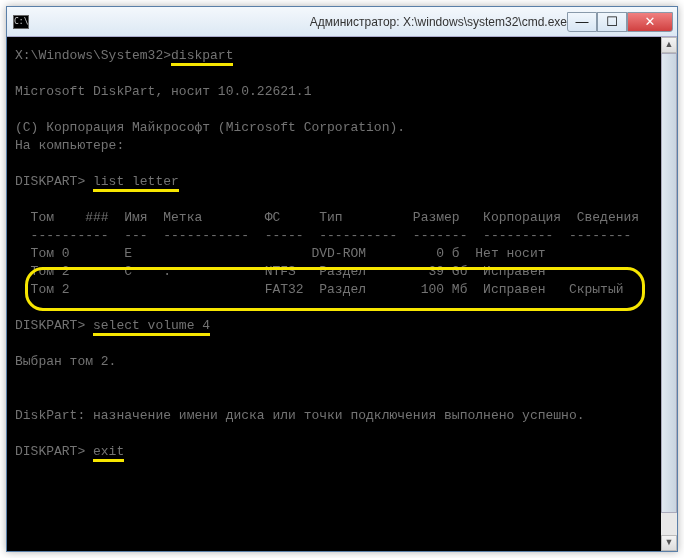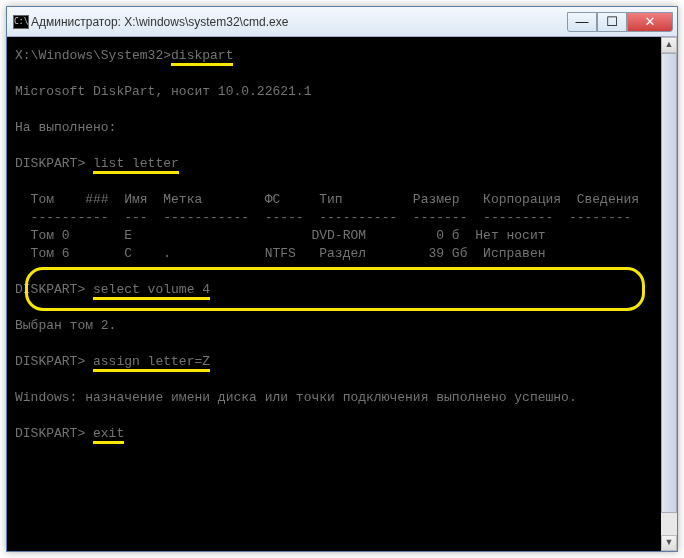--- a/index.html
+++ b/index.html
@@ -37,20 +37,21 @@
       font-size: 8px;
       line-height: 12px;
       text-align: center;
       font-family: monospace;
     }
     .titlebar-text {
       margin-left: 2px;
       font-size: 12px;
       color: #333;
       flex: 1;
+      text-align: right;
     }
     .win-controls {
       display: flex;
       margin-right: 4px;
       gap: 0;
     }
     .win-btn {
       width: 30px;
       height: 20px;
       border: 1px solid #8899aa;
@@ -141,36 +142,37 @@
       <div class="win-btn max">☐</div>
       <div class="win-btn close">✕</div>
     </div>
   </div>
 
   <div class="terminal">
     <div class="line"><span>X:\Windows\System32&gt;</span><span class="hl">diskpart</span></div>
     <div class="spacer"></div>
     <div class="line">Microsoft DiskPart, носит 10.0.22621.1</div>
     <div class="spacer"></div>
-    <div class="line">На выполнено:</div>
+    <div class="line">(C) Корпорация Майкрософт (Microsoft Corporation).</div>
+    <div class="line">На компьютере:</div>
     <div class="spacer"></div>
     <div class="line"><span>DISKPART&gt; </span><span class="hl">list letter</span></div>
     <div class="spacer"></div>
     <div class="table-row">  Том    ###  Имя  Метка        ФС     Тип         Размер   Корпорация  Сведения</div>
     <div class="table-row">  ----------  ---  -----------  -----  ----------  -------  ---------  --------</div>
     <div class="table-row">  Том 0       E                       DVD-ROM         0 б  Нет носит</div>
-    <div class="table-row">  Том 6       C    .            NTFS   Раздел        39 Gб  Исправен</div>
+    <div class="table-row">  Том 2       C    .            NTFS   Раздел        39 Gб  Исправен</div>
+    <div class="table-row">  Том 2                         FAT32  Раздел       100 Мб  Исправен   Скрытый</div>
     <div class="spacer"></div>
     <div class="line"><span>DISKPART&gt; </span><span class="hl">select volume 4</span></div>
     <div class="spacer"></div>
     <div class="line">Выбран том 2.</div>
     <div class="spacer"></div>
-    <div class="line"><span>DISKPART&gt; </span><span class="hl">assign letter=Z</span></div>
     <div class="spacer"></div>
-    <div class="line">Windows: назначение имени диска или точки подключения выполнено успешно.</div>
+    <div class="line">DiskPart: назначение имени диска или точки подключения выполнено успешно.</div>
     <div class="spacer"></div>
     <div class="line"><span>DISKPART&gt; </span><span class="hl">exit</span></div>
     <div class="spacer"></div>
     <div class="spacer"></div>
 
     <div class="highlight-box box-rows"></div>
   </div>
 
   <div class="scrollbar">
     <div class="scroll-up">▲</div>

